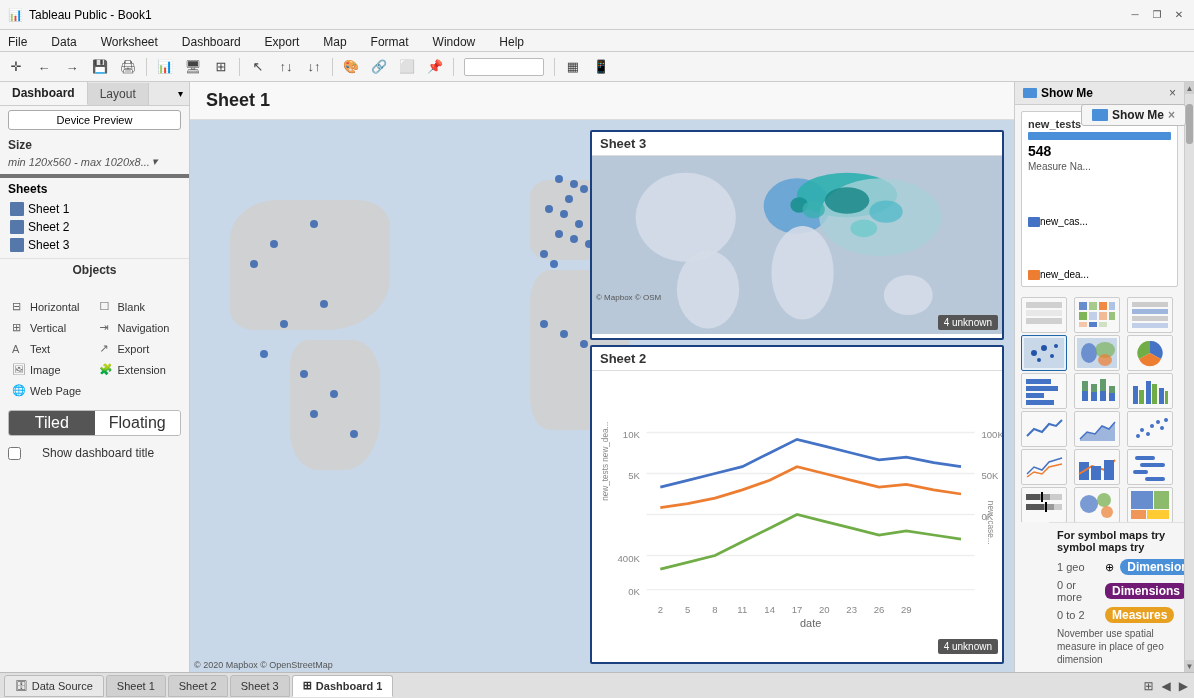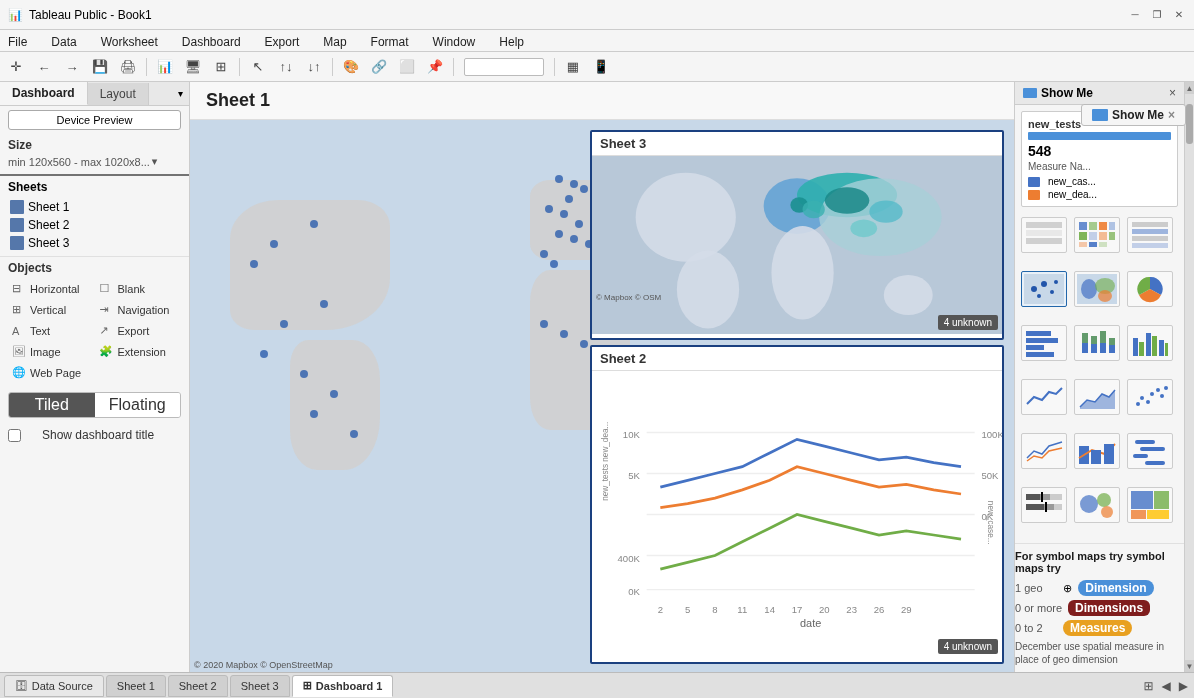--- a/index.html
+++ b/index.html
@@ -100,40 +100,40 @@
       margin: 4px 8px;
       padding: 3px 8px;
       border: 1px solid #aaa;
       border-radius: 3px;
       background: white;
       font-size: 11px;
       cursor: pointer;
       text-align: center;
     }
 
-    .size-section { padding: 4px 8px 6px 8px; border-bottom: 2px solid #737373; }
+    .size-section { padding: 4px 8px 6px 8px; border-bottom: 4px solid #737373; }
     .size-label { font-size: 12px; font-weight: bold; color: #333; margin-bottom: 3px; }
-    .size-value { font-size: 11px; color: #555; display: flex; align-items: center; gap: 2px; }
+    .size-value { font-size: 11px; color: #555; display: flex; align-items: center; gap: 2px; font-style: italic; }
     .size-arrow { cursor: pointer; }
 
     .sheets-section { padding: 4px 8px; border-bottom: 1px solid #e0e0e0; }
     .sheets-label { font-size: 12px; font-weight: bold; color: #000000; margin-bottom: 4px; }
     .sheet-item {
       display: flex;
       align-items: center;
       gap: 4px;
       padding: 2px 2px;
       font-size: 12px;
       cursor: pointer;
       border-radius: 2px;
     }
     .sheet-icon { width: 14px; height: 14px; background: #5577aa; border-radius: 1px; display: flex; align-items: center; justify-content: center; }
 
     .objects-section { padding: 4px 8px; }
-    .objects-label { font-size: 12px; font-weight: bold; color: #333; margin-bottom: 4px; }
+    .objects-label { font-size: 12px; font-weight: bold; color: #333; margin-bottom: 20px; text-align: center; }
     .objects-grid {
       display: grid;
       grid-template-columns: 1fr 1fr;
       gap: 2px;
     }
     .object-item {
       display: flex;
       align-items: center;
       gap: 4px;
       padding: 3px 4px;
@@ -308,21 +308,21 @@
       background: white;
       border: 1px solid #ccc;
       margin: 6px;
       padding: 6px;
       border-radius: 2px;
       font-size: 11px;
     }
     .info-card-title { font-weight: bold; color: #333; margin-bottom: 2px; font-size: 11px; }
     .info-card-value { font-size: 14px; font-weight: bold; }
     .info-card-legend { display: flex; flex-direction: column; gap: 2px; margin-top: 4px; }
-    .legend-item { display: flex; align-items: center; gap: 8px; font-size: 10px; }
+    .legend-item { display: flex; align-items: center; gap: 0; font-size: 10px; margin-top: 40px; }
     .legend-color { width: 12px; height: 10px; border-radius: 1px; }
 
     
     .chart-grid {
       display: grid;
       grid-template-columns: 1fr 1fr 1fr;
       gap: 2px;
       padding: 4px 6px;
       overflow-y: auto;
       flex: 1;
@@ -336,43 +336,44 @@
       cursor: pointer;
       display: flex;
       align-items: center;
       justify-content: center;
       position: relative;
       overflow: hidden;
     }
 
     
     .symbol-info {
-      padding: 6px 0;
+      padding: 6px 8px;
       border-top: 1px solid #e0e0e0;
       font-size: 11px;
+      margin-left: 34px;
     }
     .symbol-info-title { color: #333; margin-bottom: 6px; }
     .symbol-info-title span { font-weight: bold; color: #1a1a1a; }
     .requirement-row {
       display: flex;
       align-items: center;
       gap: 6px;
       margin-bottom: 4px;
       font-size: 11px;
     }
     .req-label { color: #555; min-width: 42px; }
     .badge {
       padding: 1px 7px;
       border-radius: 10px;
       font-size: 12px;
       font-weight: bold;
       color: white;
     }
     .badge-dimension { background: #4a90d9; }
-    .badge-dimensions { background: #7f1d1d; border-radius: 6px; }
+    .badge-dimensions { background: #701a75; border-radius: 6px; }
     .badge-measures { background: #e8a020; }
     .geo-icon { font-size: 11px; }
 
     .spatial-note { font-size: 10px; color: #555; margin-top: 4px; line-height: 1.3; }
 
     
     .bottom-tabs {
       height: 26px;
       background: #e0e0e0;
       border-top: 1px solid #bbb;
@@ -952,21 +953,21 @@
       <div class="requirement-row">
         <span class="req-label">0 or more</span>
         <span class="badge badge-dimensions">Dimensions</span>
       </div>
 
       <div class="requirement-row">
         <span class="req-label">0 to 2</span>
         <span class="badge badge-measures">Measures</span>
       </div>
 
-      <div class="spatial-note">December use spatial measure in place of geo dimension</div>
+      <div class="spatial-note">November use spatial measure in place of geo dimension</div>
     </div>
   </div>
 
   <div class="right-scrollbar">
     <div class="scrollbar-arrow">▲</div>
     <div class="scrollbar-track">
       <div class="scrollbar-thumb"></div>
     </div>
     <div class="scrollbar-arrow">▼</div>
   </div>

